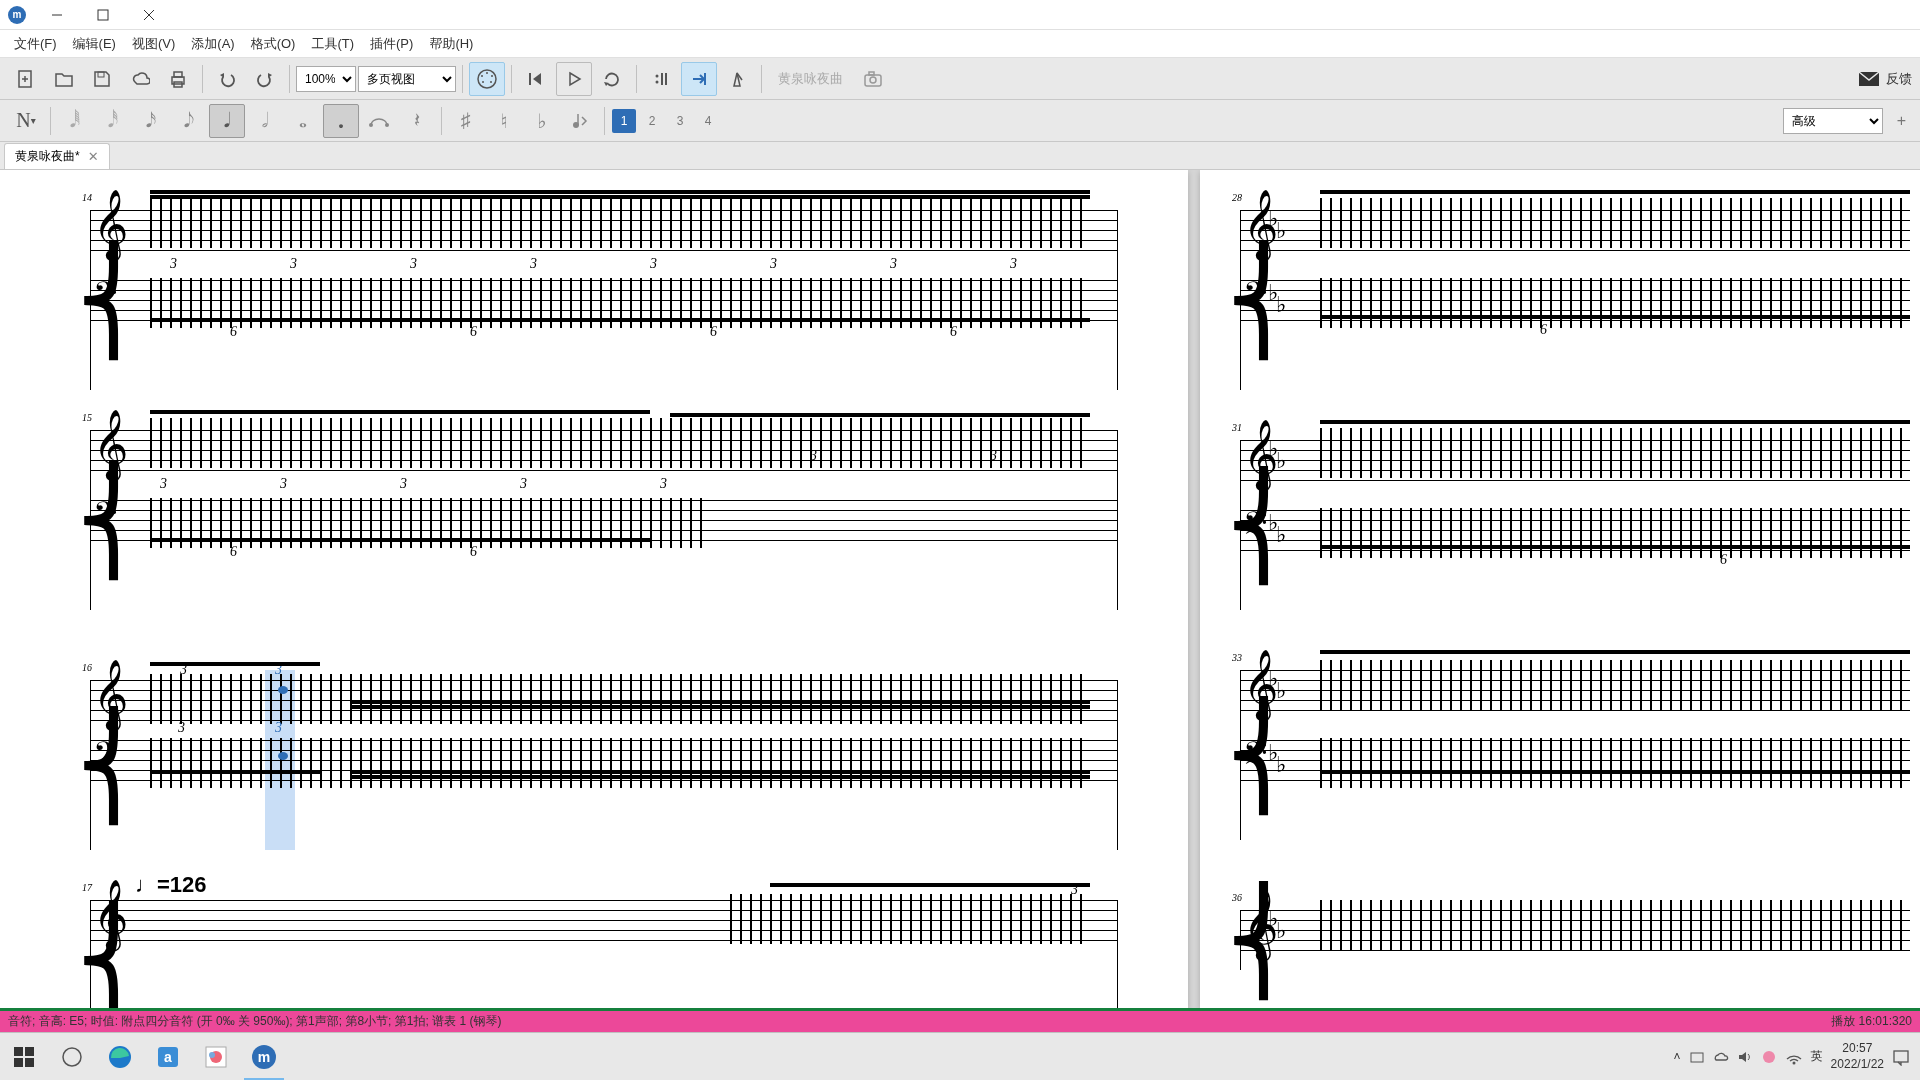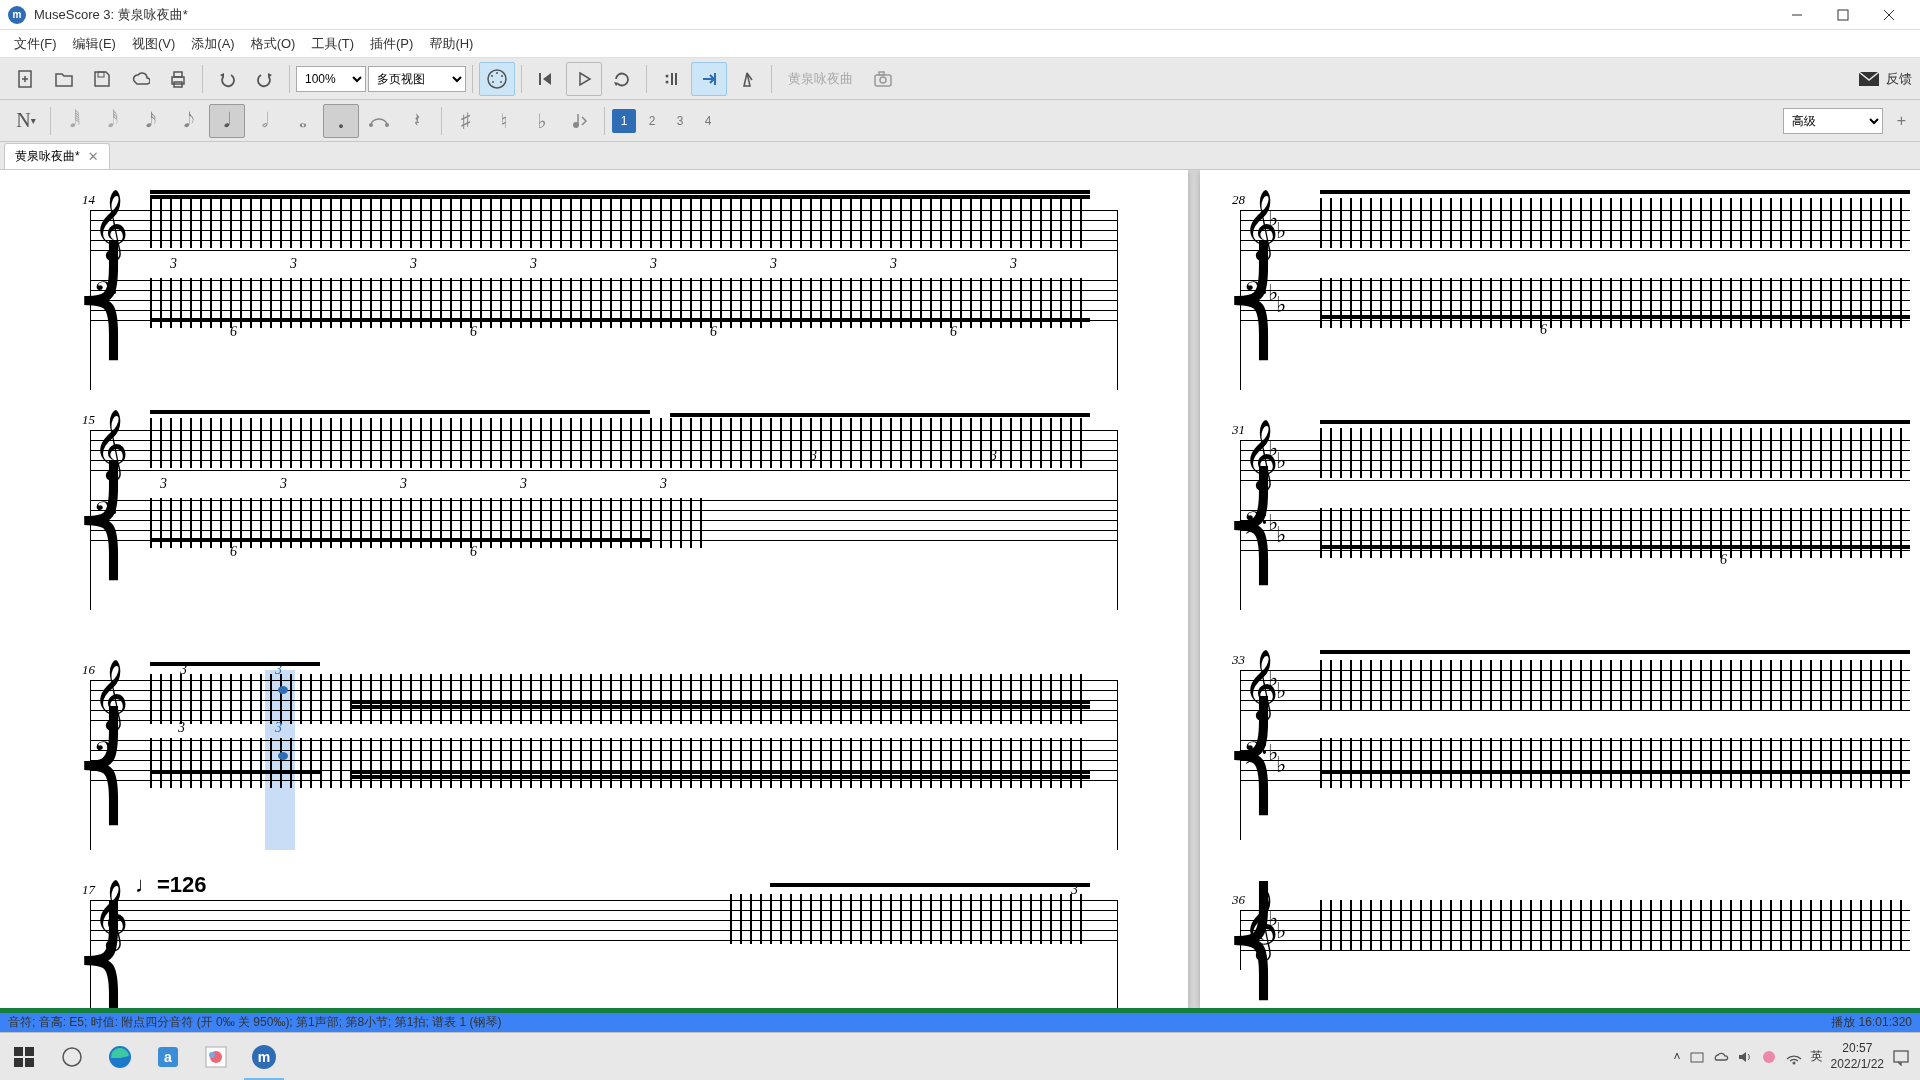--- a/index.html
+++ b/index.html
@@ -8,75 +8,74 @@
 .titlebar .logo { width: 18px; height: 18px; background: #2e6db5; border-radius: 50%; margin-right: 8px; display: flex; align-items: center; justify-content: center; color: #fff; font-size: 10px; font-weight: bold; }
 .titlebar .title { font-size: 13px; color: #333; flex: 1; }
 .titlebar .win-btn { width: 46px; height: 30px; display: flex; align-items: center; justify-content: center; color: #333; cursor: pointer; }
 .menubar { height: 28px; background: #fff; display: flex; align-items: center; padding: 0 6px; border-bottom: 1px solid #e0e0e0; }
 .menubar .menu-item { padding: 4px 8px; font-size: 13px; color: #333; cursor: pointer; }
 .toolbar1 { height: 42px; background: #e9e9e9; border-bottom: 1px solid #c8c8c8; display: flex; align-items: center; padding: 0 8px; gap: 2px; }
 .toolbar1 .tb-btn { width: 36px; height: 34px; display: flex; align-items: center; justify-content: center; color: #555; cursor: pointer; border-radius: 2px; }
 .toolbar1 .tb-btn.active { background: #cde6f7; border: 1px solid #99c9e8; }
 .toolbar1 .sep { width: 1px; height: 28px; background: #c0c0c0; margin: 0 4px; }
 .toolbar1 select, .toolbar1 input { height: 26px; border: 1px solid #aaa; font-size: 12px; padding: 0 4px; background: #fff; }
-.toolbar1 .zoom { width: 70px; }
+.toolbar1 .zoom { width: 60px; }
 .toolbar1 .view-mode { width: 98px; }
 .toolbar1 .pitch-label { color: #aaa; font-size: 13px; margin: 0 10px; }
 .toolbar1 .feedback { margin-left: auto; display: flex; align-items: center; gap: 6px; font-size: 13px; color: #333; cursor: pointer; }
 .toolbar2 { height: 42px; background: #e9e9e9; border-bottom: 1px solid #c8c8c8; display: flex; align-items: center; padding: 0 8px; gap: 2px; }
 .toolbar2 .tb-btn { width: 36px; height: 34px; display: flex; align-items: center; justify-content: center; color: #555; cursor: pointer; border-radius: 2px; font-size: 20px; font-family: serif; }
 .toolbar2 .tb-btn.active { background: #d0d0d0; border: 1px solid #999; }
 .toolbar2 .voice-btn { width: 24px; height: 24px; font-size: 12px; display: flex; align-items: center; justify-content: center; color: #777; cursor: pointer; margin: 0 1px; }
 .toolbar2 .voice-btn.active { background: #2e6db5; color: #fff; border-radius: 2px; }
 .toolbar2 select { height: 26px; border: 1px solid #aaa; font-size: 12px; padding: 0 4px; background: #fff; margin-left: auto; width: 100px; }
 .toolbar2 .plus { margin-left: 6px; color: #777; cursor: pointer; padding: 0 6px; }
 .tabbar { height: 28px; background: #e9e9e9; border-bottom: 1px solid #c8c8c8; display: flex; align-items: flex-end; padding: 0 4px; }
 .tabbar .tab { background: #fff; border: 1px solid #c8c8c8; border-bottom: none; padding: 4px 10px; font-size: 12px; display: flex; align-items: center; gap: 8px; border-radius: 3px 3px 0 0; }
 .tabbar .tab .close-x { color: #888; cursor: pointer; font-size: 13px; }
 .canvas { flex: 1; background: #d5d5d5; position: relative; overflow: hidden; display: flex; gap: 12px; padding: 0; }
 .page { background: #fff; box-shadow: 0 2px 6px rgba(0,0,0,0.2); position: relative; }
 .page.left { width: 1188px; height: 100%; }
 .page.right { width: 720px; height: 100%; }
 .staff-system { position: absolute; left: 90px; right: 70px; }
 .page.right .staff-system { left: 40px; right: 10px; }
-.measure-num { position: absolute; left: -8px; top: -18px; font-style: italic; font-size: 13px; font-family: "Times New Roman", serif; }
+.measure-num { position: absolute; left: -8px; top: -18px; font-style: italic; font-size: 10px; font-family: "Times New Roman", serif; }
 .tempo { position: absolute; font-family: "Times New Roman", serif; font-size: 22px; font-weight: bold; }
 .staff-lines { position: absolute; left: 0; right: 0; top: 0; height: 40px; }
 .staff-lines div { position: absolute; left: 0; right: 0; height: 1px; background: #000; }
 .clef { position: absolute; left: 3px; font-family: serif; }
 .treble { font-size: 60px; top: -20px; }
 .bass { font-size: 38px; top: -5px; }
 .brace { position: absolute; left: -14px; top: 0; bottom: 0; width: 12px; font-size: 100px; font-family: serif; display: flex; align-items: center; color: #000; }
 .barline-left { position: absolute; left: 0; top: 0; bottom: 0; width: 1px; background: #000; }
 .barline-right { position: absolute; right: 0; top: 0; bottom: 0; width: 1px; background: #000; }
 .notes-area { position: absolute; left: 40px; right: 0; top: -20px; bottom: -20px; overflow: hidden; }
 .note-run { position: absolute; top: 12px; height: 50px; background-image: repeating-linear-gradient(90deg, #000 0 2px, transparent 2px 10px); }
 .beam { position: absolute; height: 4px; background: #000; }
 .selection { position: absolute; background: rgba(100, 160, 230, 0.35); }
 .selected-note { position: absolute; width: 10px; height: 8px; background: #2e6db5; border-radius: 50%; }
 .tuplet { position: absolute; font-style: italic; font-size: 14px; font-family: "Times New Roman", serif; }
-.statusbar { height: 24px; background: #3b82f6; border-top: 5px solid #15803d; display: flex; align-items: center; padding: 0 8px; font-size: 12px; color: #333; }
+.statusbar { height: 24px; background: #ec4899; border-top: 3px solid #15803d; display: flex; align-items: center; padding: 0 8px; font-size: 12px; color: #333; }
 .statusbar .play-info { margin-left: auto; }
 .taskbar { height: 48px; background: #e8e8e8; border-top: 1px solid #c0c0c0; display: flex; align-items: center; }
 .taskbar .start { width: 48px; height: 48px; display: flex; align-items: center; justify-content: center; cursor: pointer; }
 .taskbar .search-box { width: 400px; height: 40px; background: #fff; border: 1px solid #ccc; display: flex; align-items: center; padding: 0 12px; gap: 10px; margin-left: 2px; }
 .taskbar .search-box input { border: none; outline: none; font-size: 15px; flex: 1; color: #666; }
 .taskbar .task-icon { width: 48px; height: 48px; display: flex; align-items: center; justify-content: center; cursor: pointer; position: relative; }
 .taskbar .task-icon.active::after { content: ""; position: absolute; bottom: 0; left: 4px; right: 4px; height: 3px; background: #76b9ed; }
 .taskbar .tray { margin-left: auto; display: flex; align-items: center; gap: 8px; padding: 0 10px; font-size: 12px; color: #333; }
 .taskbar .clock { text-align: center; line-height: 1.3; }
 svg { display: block; }
 .flat { position: absolute; font-family: serif; font-size: 22px; }
 </style>
 </head>
 <body>
 
 <div class="titlebar">
   <div class="logo">m</div>
-  <div class="title">MuseScore 3: 黄泉咏夜曲*</div>
   <div class="win-btn">
       <svg width="12" height="12">
         <line x1="1" y1="6" x2="11" y2="6" stroke="#333" stroke-width="1"></line>
       </svg>
     </div>
   <div class="win-btn">
       <svg width="12" height="12">
         <rect x="1" y="1" width="10" height="10" fill="none" stroke="#333" stroke-width="1"></rect>
       </svg>
     </div>

